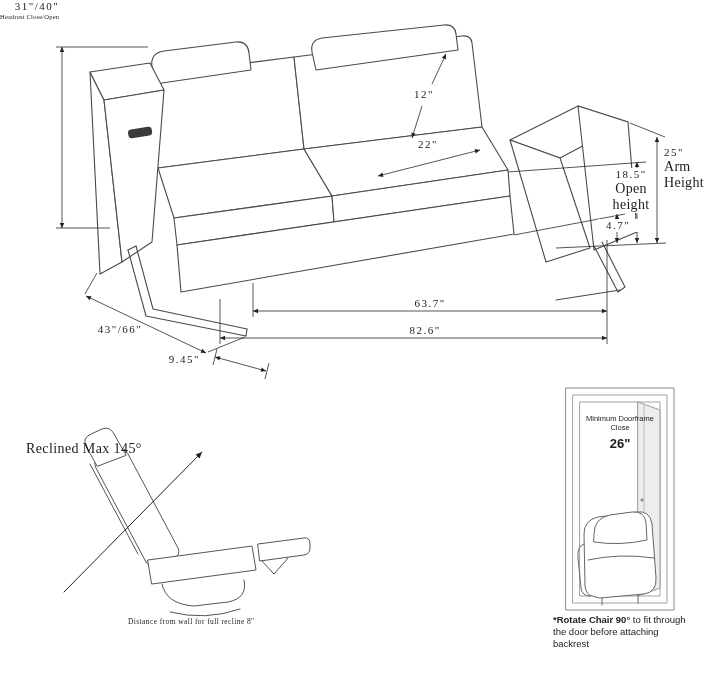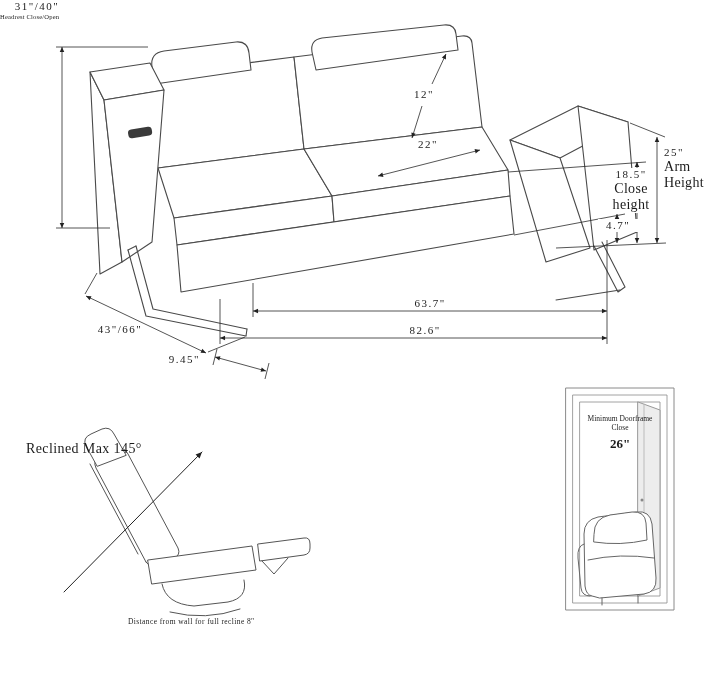--- a/index.html
+++ b/index.html
@@ -7,21 +7,21 @@
   #stage{position:relative;width:720px;height:679px;background:#fff;
          font-family:"Liberation Serif",serif;color:#1b1b1b;overflow:hidden}
   #art{position:absolute;left:0;top:0;z-index:1}
   .lbl{position:absolute;line-height:1.15;z-index:2}
   .dim{font-size:11px;letter-spacing:1.5px;white-space:nowrap}
   .dim-sm{font-size:6.5px;letter-spacing:.2px;white-space:nowrap}
   .sub{font-size:14px;letter-spacing:.3px}
   .tr{text-align:right}
   .tc{text-align:center}
   .bgw{background:#fff;padding:0 1px}
-  .sans{font-family:Liberation Serif, serif}
+  .sans{font-family:Liberation Sans, sans-serif}
   #door-head{line-height:1.25}
   #door-head .small{font-size:7.5px}
   #door-head .big{font-size:13px;font-weight:bold;margin-top:3px}
   #door-note{font-size:9.5px;line-height:1.28;color:#222}
   #door-note .b{font-weight:bold}
   #lbl-reclined{font-size:14px;letter-spacing:.4px;white-space:nowrap}
   #lbl-wall{font-size:7.5px;letter-spacing:.4px;white-space:nowrap}
 </style>
 </head>
 <body>
@@ -138,21 +138,21 @@
 
   <div class="lbl tc dim" id="lbl-22" style="left:408px;top:138px;width:40px">22"</div>
 
   <div class="lbl" id="lbl-25" style="left:664px;top:146px;width:40px">
     <div class="dim">25"</div>
     <div class="sub">Arm Height</div>
   </div>
 
   <div class="lbl tc bgw" id="lbl-185" style="left:608px;top:168px;width:46px">
     <div class="dim">18.5"</div>
-    <div class="sub">Close height</div>
+    <div class="sub">Open height</div>
   </div>
 
   <div class="lbl tc bgw dim" id="lbl-47" style="left:598px;top:219px;width:40px">4.7"</div>
 
   <div class="lbl tc dim" id="lbl-637" style="left:390px;top:297px;width:80px">63.7"</div>
 
   <div class="lbl tc dim" id="lbl-826" style="left:385px;top:324px;width:80px">82.6"</div>
 
   <div class="lbl tc dim" id="lbl-4366" style="left:84px;top:323px;width:72px">43"/66"</div>
 
@@ -161,14 +161,17 @@
   <div class="lbl" id="lbl-reclined" style="left:26px;top:441px;width:120px">Reclined Max 145°</div>
 
   <div class="lbl" id="lbl-wall" style="left:128px;top:618px;width:210px">Distance from wall for full recline 8"</div>
 
   <div class="lbl tc sans" id="door-head" style="left:578px;top:414px;width:84px">
     <div class="small">Minimum Doorframe</div>
     <div class="small">Close</div>
     <div class="big">26"</div>
   </div>
 
+  <div class="lbl sans" id="door-note" style="left:553px;top:614px;width:140px">
+    <span class="b">*Rotate Chair 90°</span><span> to fit through the door before attaching backrest</span>
+  </div>
 
 </div>
 
 </body></html>

